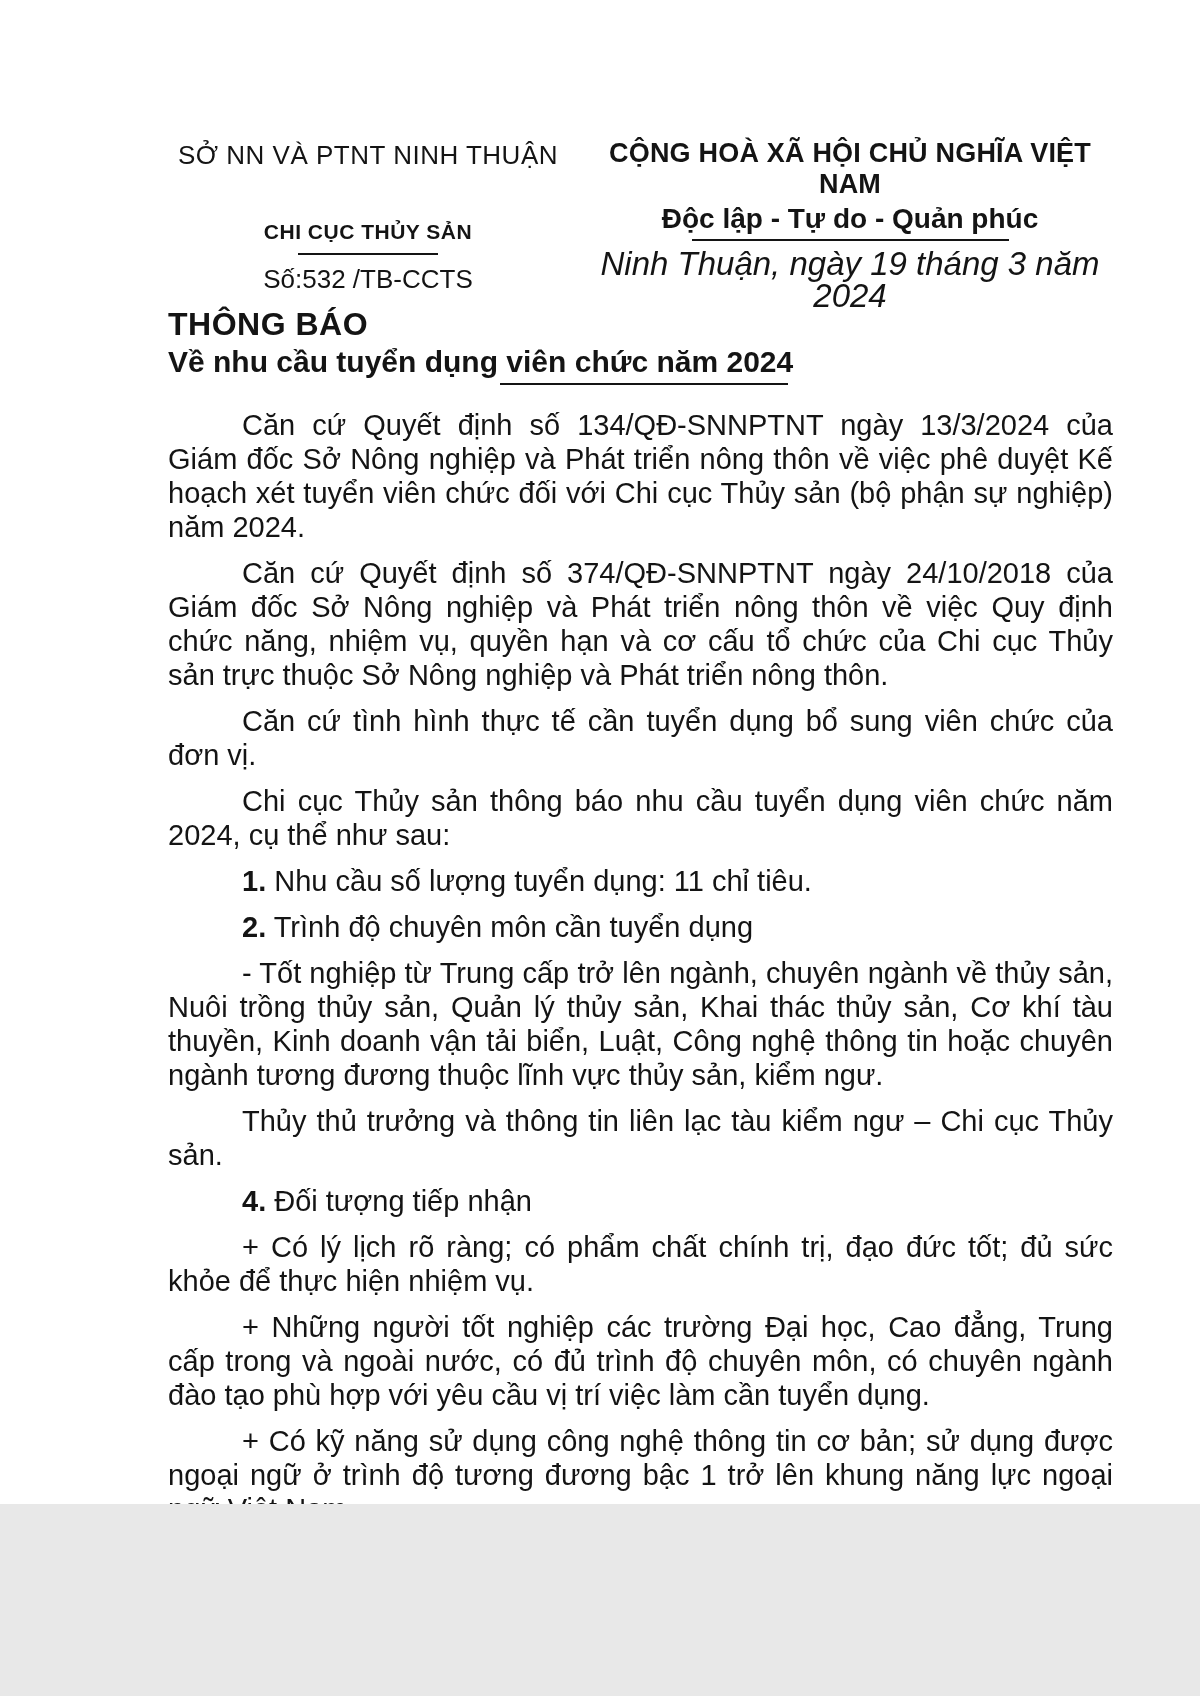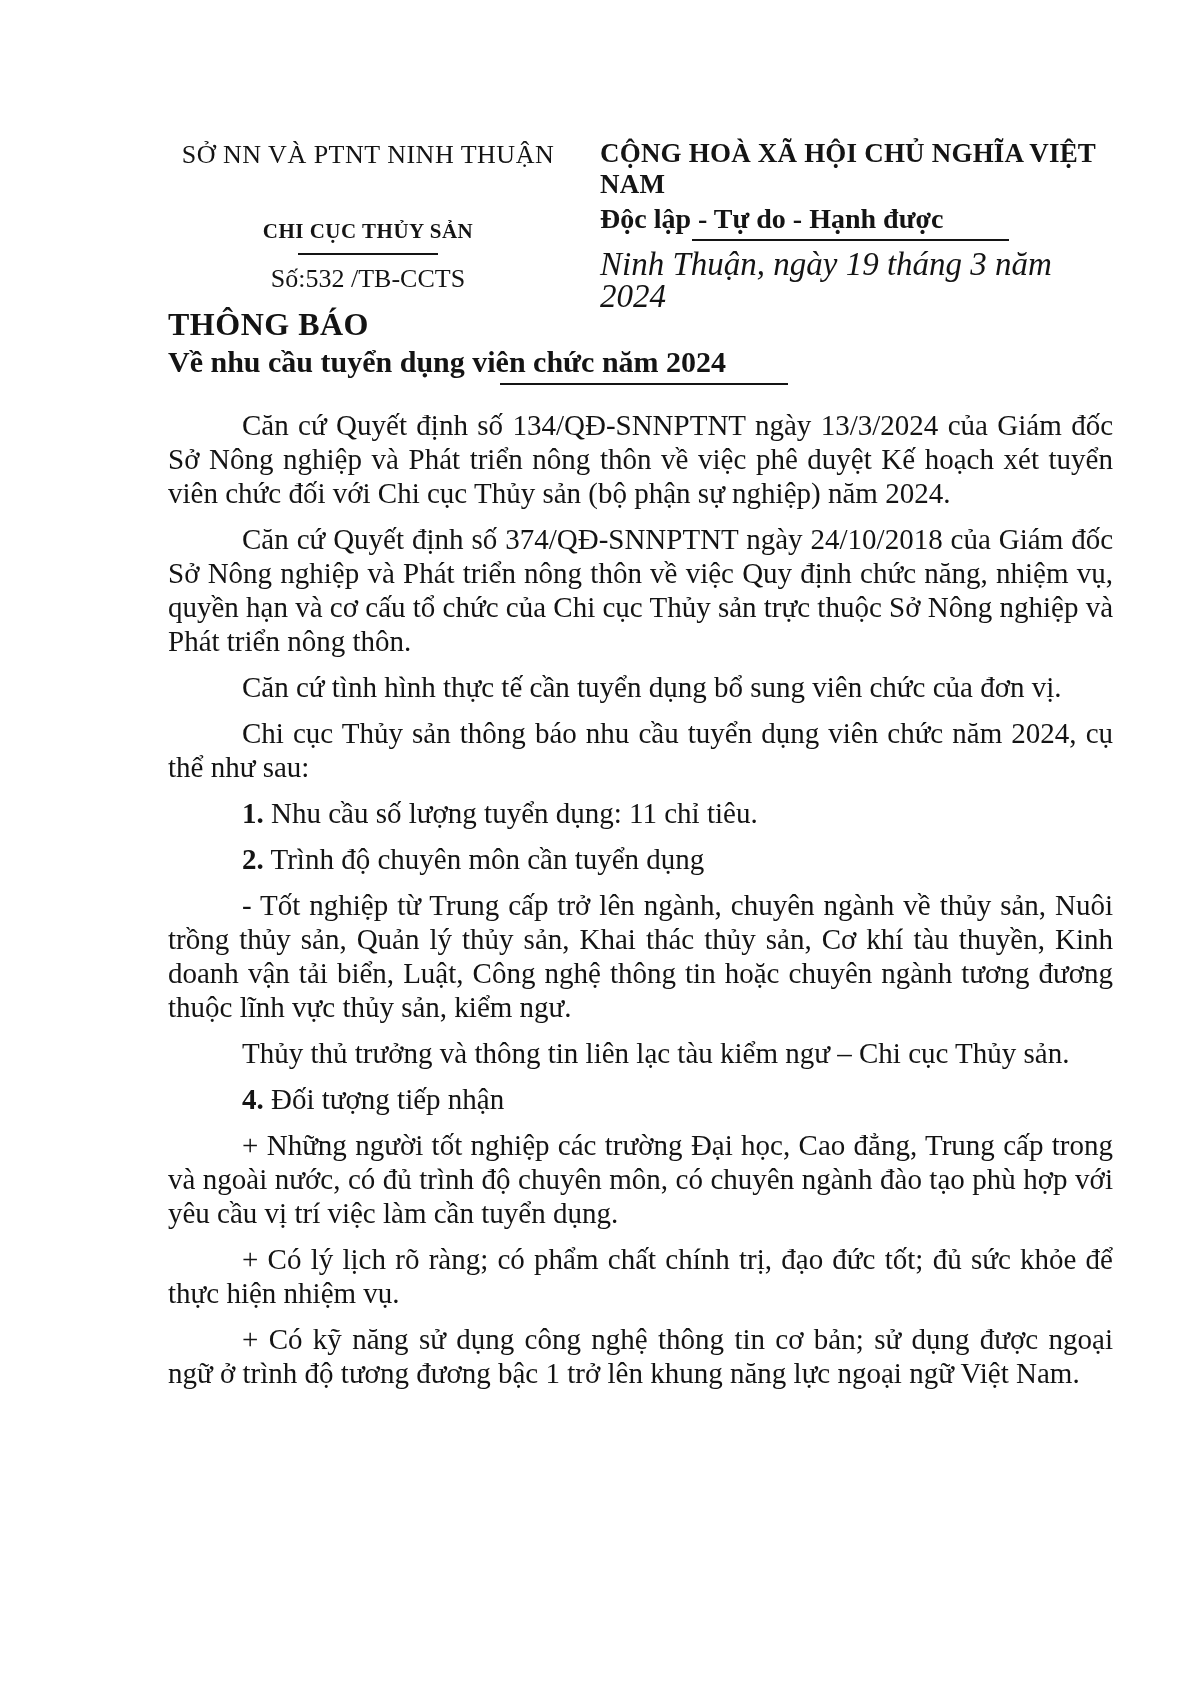--- a/index.html
+++ b/index.html
@@ -1,39 +1,39 @@
 <!DOCTYPE html>
 <html lang="vi"><head>
 <meta charset="utf-8">
 <style>
   html,body { margin:0; padding:0; background:#e8e8e8; }
   .page {
     position:relative;
-    width:1200px; height:1696px;
+    width:1200px; height:1504px;
     margin:0 auto;
     background:#ffffff;
     color:#141414;
-    font-family:Liberation Serif, serif;
+    font-family:Liberation Sans, sans-serif;
     overflow:hidden;
   }
   
   .header-left {
     position:absolute; left:168px; top:140px; width:400px;
     text-align:center;
   }
   .header-left .parent-org { font-size:26px; line-height:30px; letter-spacing:0.5px; }
   .header-left .org-name  { font-size:21px; line-height:31px; font-weight:bold; letter-spacing:0.5px;margin-top:46px; }
   .header-left .rule {
     width:140px; height:2px; background:#141414; margin:6px auto 0;
   }
   .header-left .doc-number { font-size:26px; line-height:30px; margin-top:9px; }
 
   .header-right {
     position:absolute; left:600px; top:138px; width:500px;
-    text-align:left;
+    text-align:center;
   }
   .header-right .country { font-size:27px; line-height:31px; font-weight:bold; letter-spacing:0.2px; }
   .header-right .motto   { font-size:28px; line-height:32px; font-weight:bold; margin-top:3px; }
   .header-right .rule {
     width:317px; height:2px; background:#141414; margin:4px auto 0;
   }
   .header-right .dateline { font-size:33px; line-height:32px; font-style:italic; margin-top:7px; }
 
   
   .title-block {
@@ -60,39 +60,39 @@
 
   <div class="header-left">
     <div class="parent-org">SỞ NN VÀ PTNT NINH THUẬN</div>
     <div class="org-name">CHI CỤC THỦY SẢN</div>
     <div class="rule"></div>
     <div class="doc-number">Số:532 /TB-CCTS</div>
   </div>
 
   <div class="header-right">
     <div class="country">CỘNG HOÀ XÃ HỘI CHỦ NGHĨA VIỆT NAM</div>
-    <div class="motto">Độc lập - Tự do - Hạnh được</div>
+    <div class="motto">Độc lập - Tự do - Quản phúc</div>
     <div class="rule"></div>
     <div class="dateline">Ninh Thuận, ngày 19 tháng 3 năm 2024</div>
   </div>
 
   <div class="title-block">
     <div class="doc-title">THÔNG BÁO</div>
     <div class="doc-subtitle">Về nhu cầu tuyển dụng viên chức năm 2024</div>
     <div class="title-rule"></div>
   </div>
 
   <div class="doc-body">
     <p><span>Căn cứ Quyết định số 134/QĐ-SNNPTNT ngày 13/3/2024 của Giám đốc Sở Nông nghiệp và Phát triển nông thôn về việc phê duyệt Kế hoạch xét tuyển viên chức đối với Chi cục Thủy sản (bộ phận sự nghiệp) năm 2024.</span></p>
     <p><span>Căn cứ Quyết định số 374/QĐ-SNNPTNT ngày 24/10/2018 của Giám đốc Sở Nông nghiệp và Phát triển nông thôn về việc Quy định chức năng, nhiệm vụ, quyền hạn và cơ cấu tổ chức của Chi cục Thủy sản trực thuộc Sở Nông nghiệp và Phát triển nông thôn.</span></p>
     <p><span>Căn cứ tình hình thực tế cần tuyển dụng bổ sung viên chức của đơn vị.</span></p>
     <p><span>Chi cục Thủy sản thông báo nhu cầu tuyển dụng viên chức năm 2024, cụ thể như sau:</span></p>
     <p><b>1.</b><span> Nhu cầu số lượng tuyển dụng: 11 chỉ tiêu.</span></p>
     <p><b>2.</b><span> Trình độ chuyên môn cần tuyển dụng</span></p>
     <p><span>- Tốt nghiệp từ Trung cấp trở lên ngành, chuyên ngành về thủy sản, Nuôi trồng thủy sản, Quản lý thủy sản, Khai thác thủy sản, Cơ khí tàu thuyền, Kinh doanh vận tải biển, Luật, Công nghệ thông tin hoặc chuyên ngành tương đương thuộc lĩnh vực thủy sản, kiểm ngư.</span></p>
     <p><span>Thủy thủ trưởng và thông tin liên lạc tàu kiểm ngư – Chi cục Thủy sản.</span></p>
     <p><b>4.</b><span> Đối tượng tiếp nhận</span></p>
+    <p><span>+ Có lý lịch rõ ràng; có phẩm chất chính trị, đạo đức tốt; đủ sức khỏe để thực hiện nhiệm vụ.</span></p>
     <p><span>+ Những người tốt nghiệp các trường Đại học, Cao đẳng, Trung cấp trong và ngoài nước, có đủ trình độ chuyên môn, có chuyên ngành đào tạo phù hợp với yêu cầu vị trí việc làm cần tuyển dụng.</span></p>
-    <p><span>+ Có lý lịch rõ ràng; có phẩm chất chính trị, đạo đức tốt; đủ sức khỏe để thực hiện nhiệm vụ.</span></p>
     <p><span>+ Có kỹ năng sử dụng công nghệ thông tin cơ bản; sử dụng được ngoại ngữ ở trình độ tương đương bậc 1 trở lên khung năng lực ngoại ngữ Việt Nam.</span></p>
   </div>
 
 </div>
 
 </body></html>

